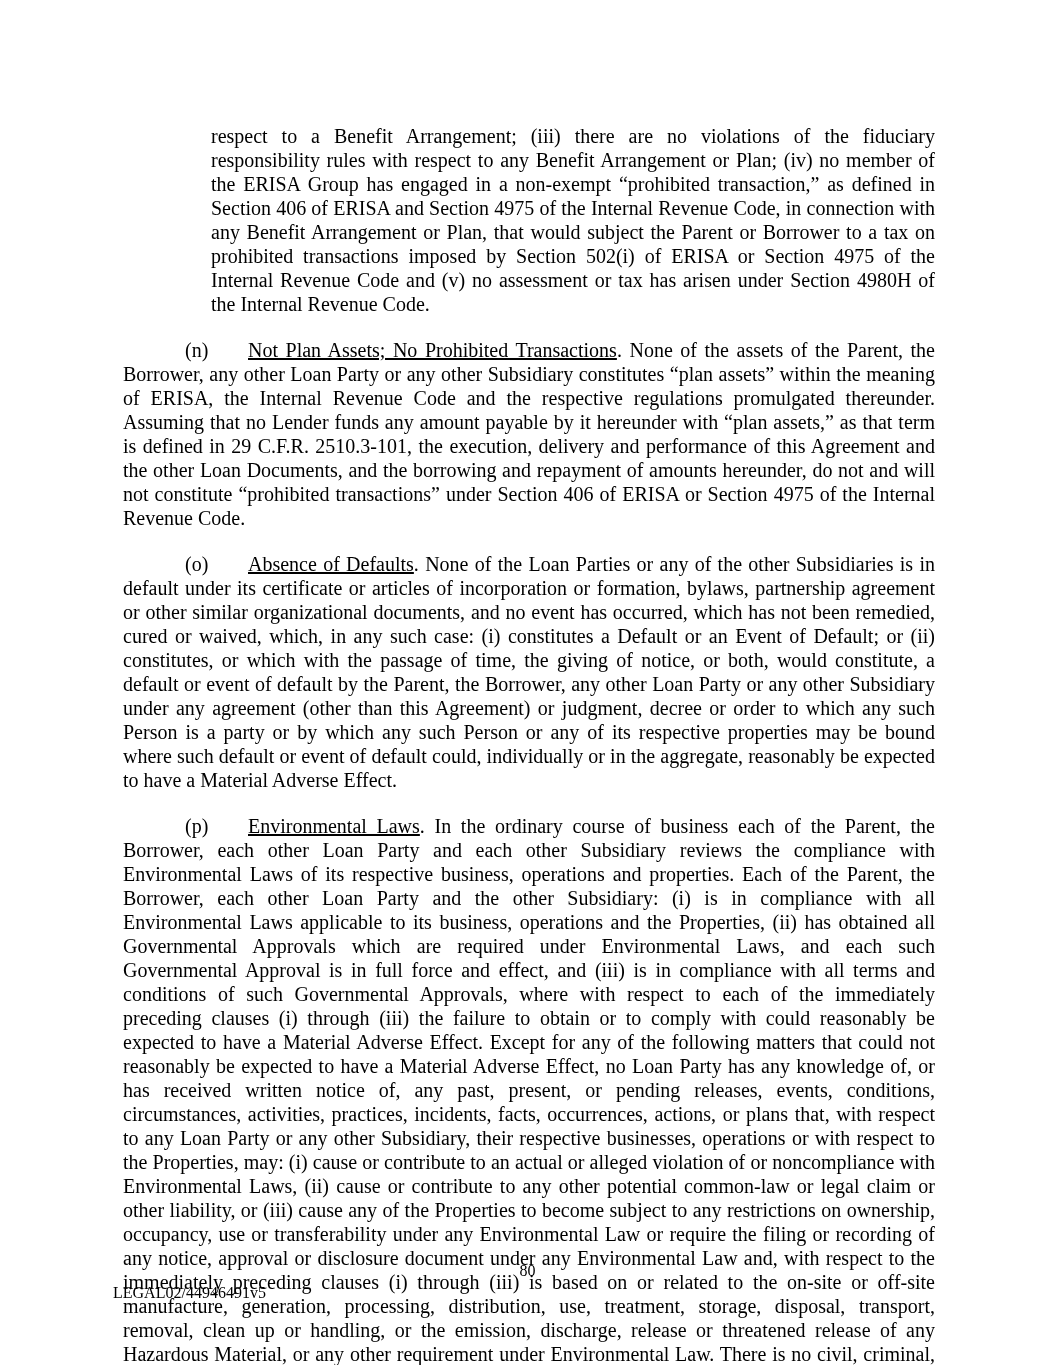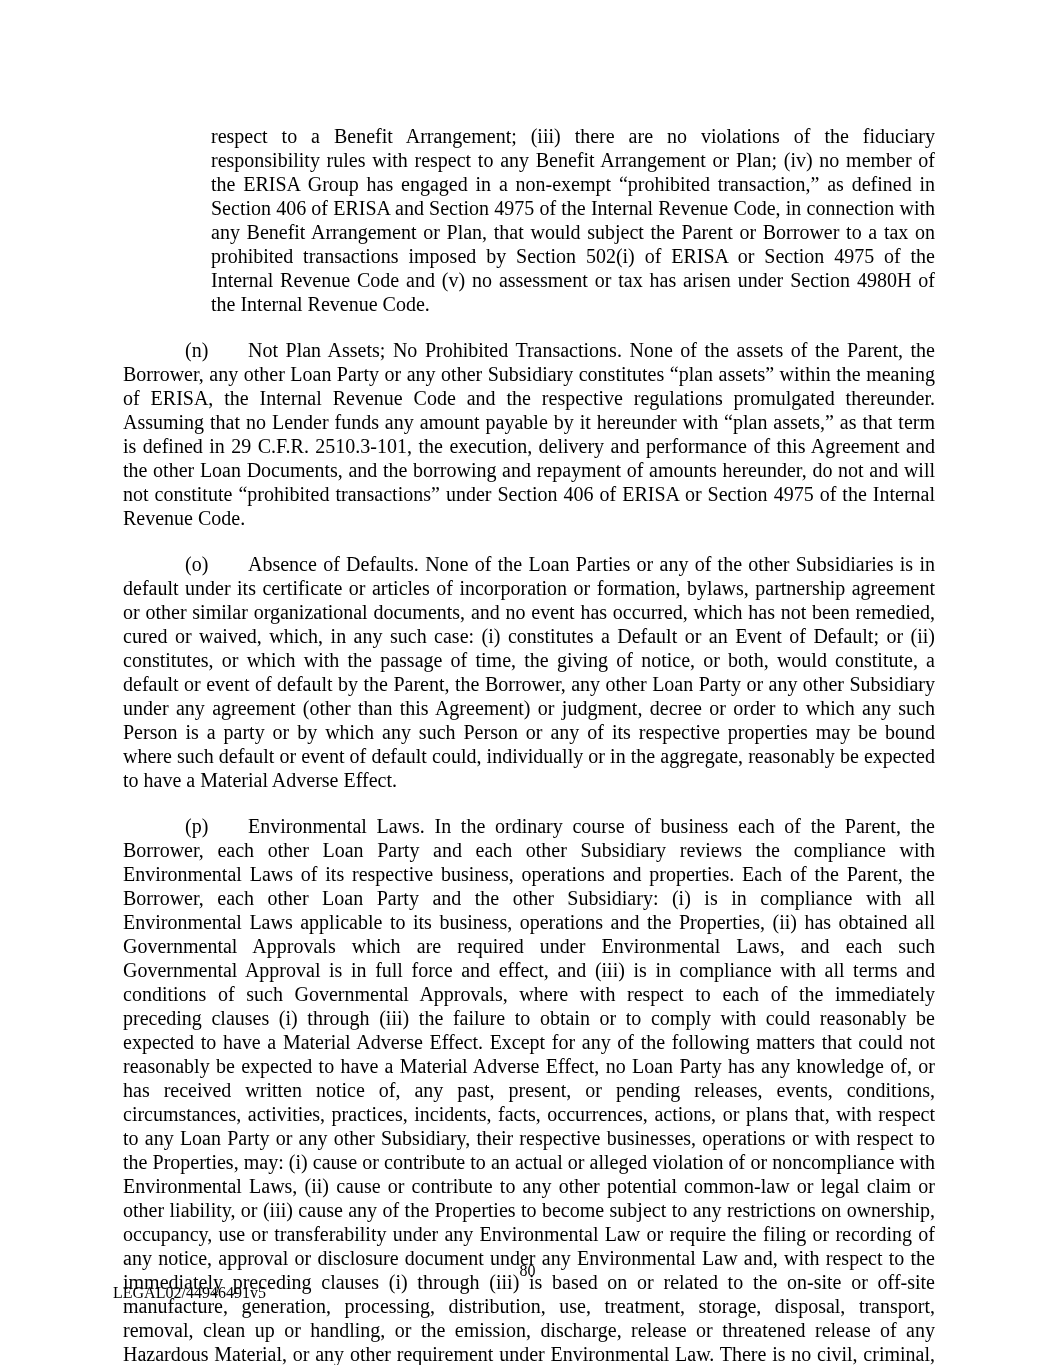--- a/index.html
+++ b/index.html
@@ -34,20 +34,21 @@
   .para.clause {
     margin-top: 22px;
     text-indent: 62px;
   }
   .marker {
     display: inline-block;
     width: 63px;
     text-indent: 0;
   }
   .heading {
+    text-decoration: underline;
   }
   .pageno {
     position: absolute;
     top: 1262px;
     left: 0;
     width: 100%;
     text-align: center;
     font-size: 16px;
     line-height: 18px;
   }

